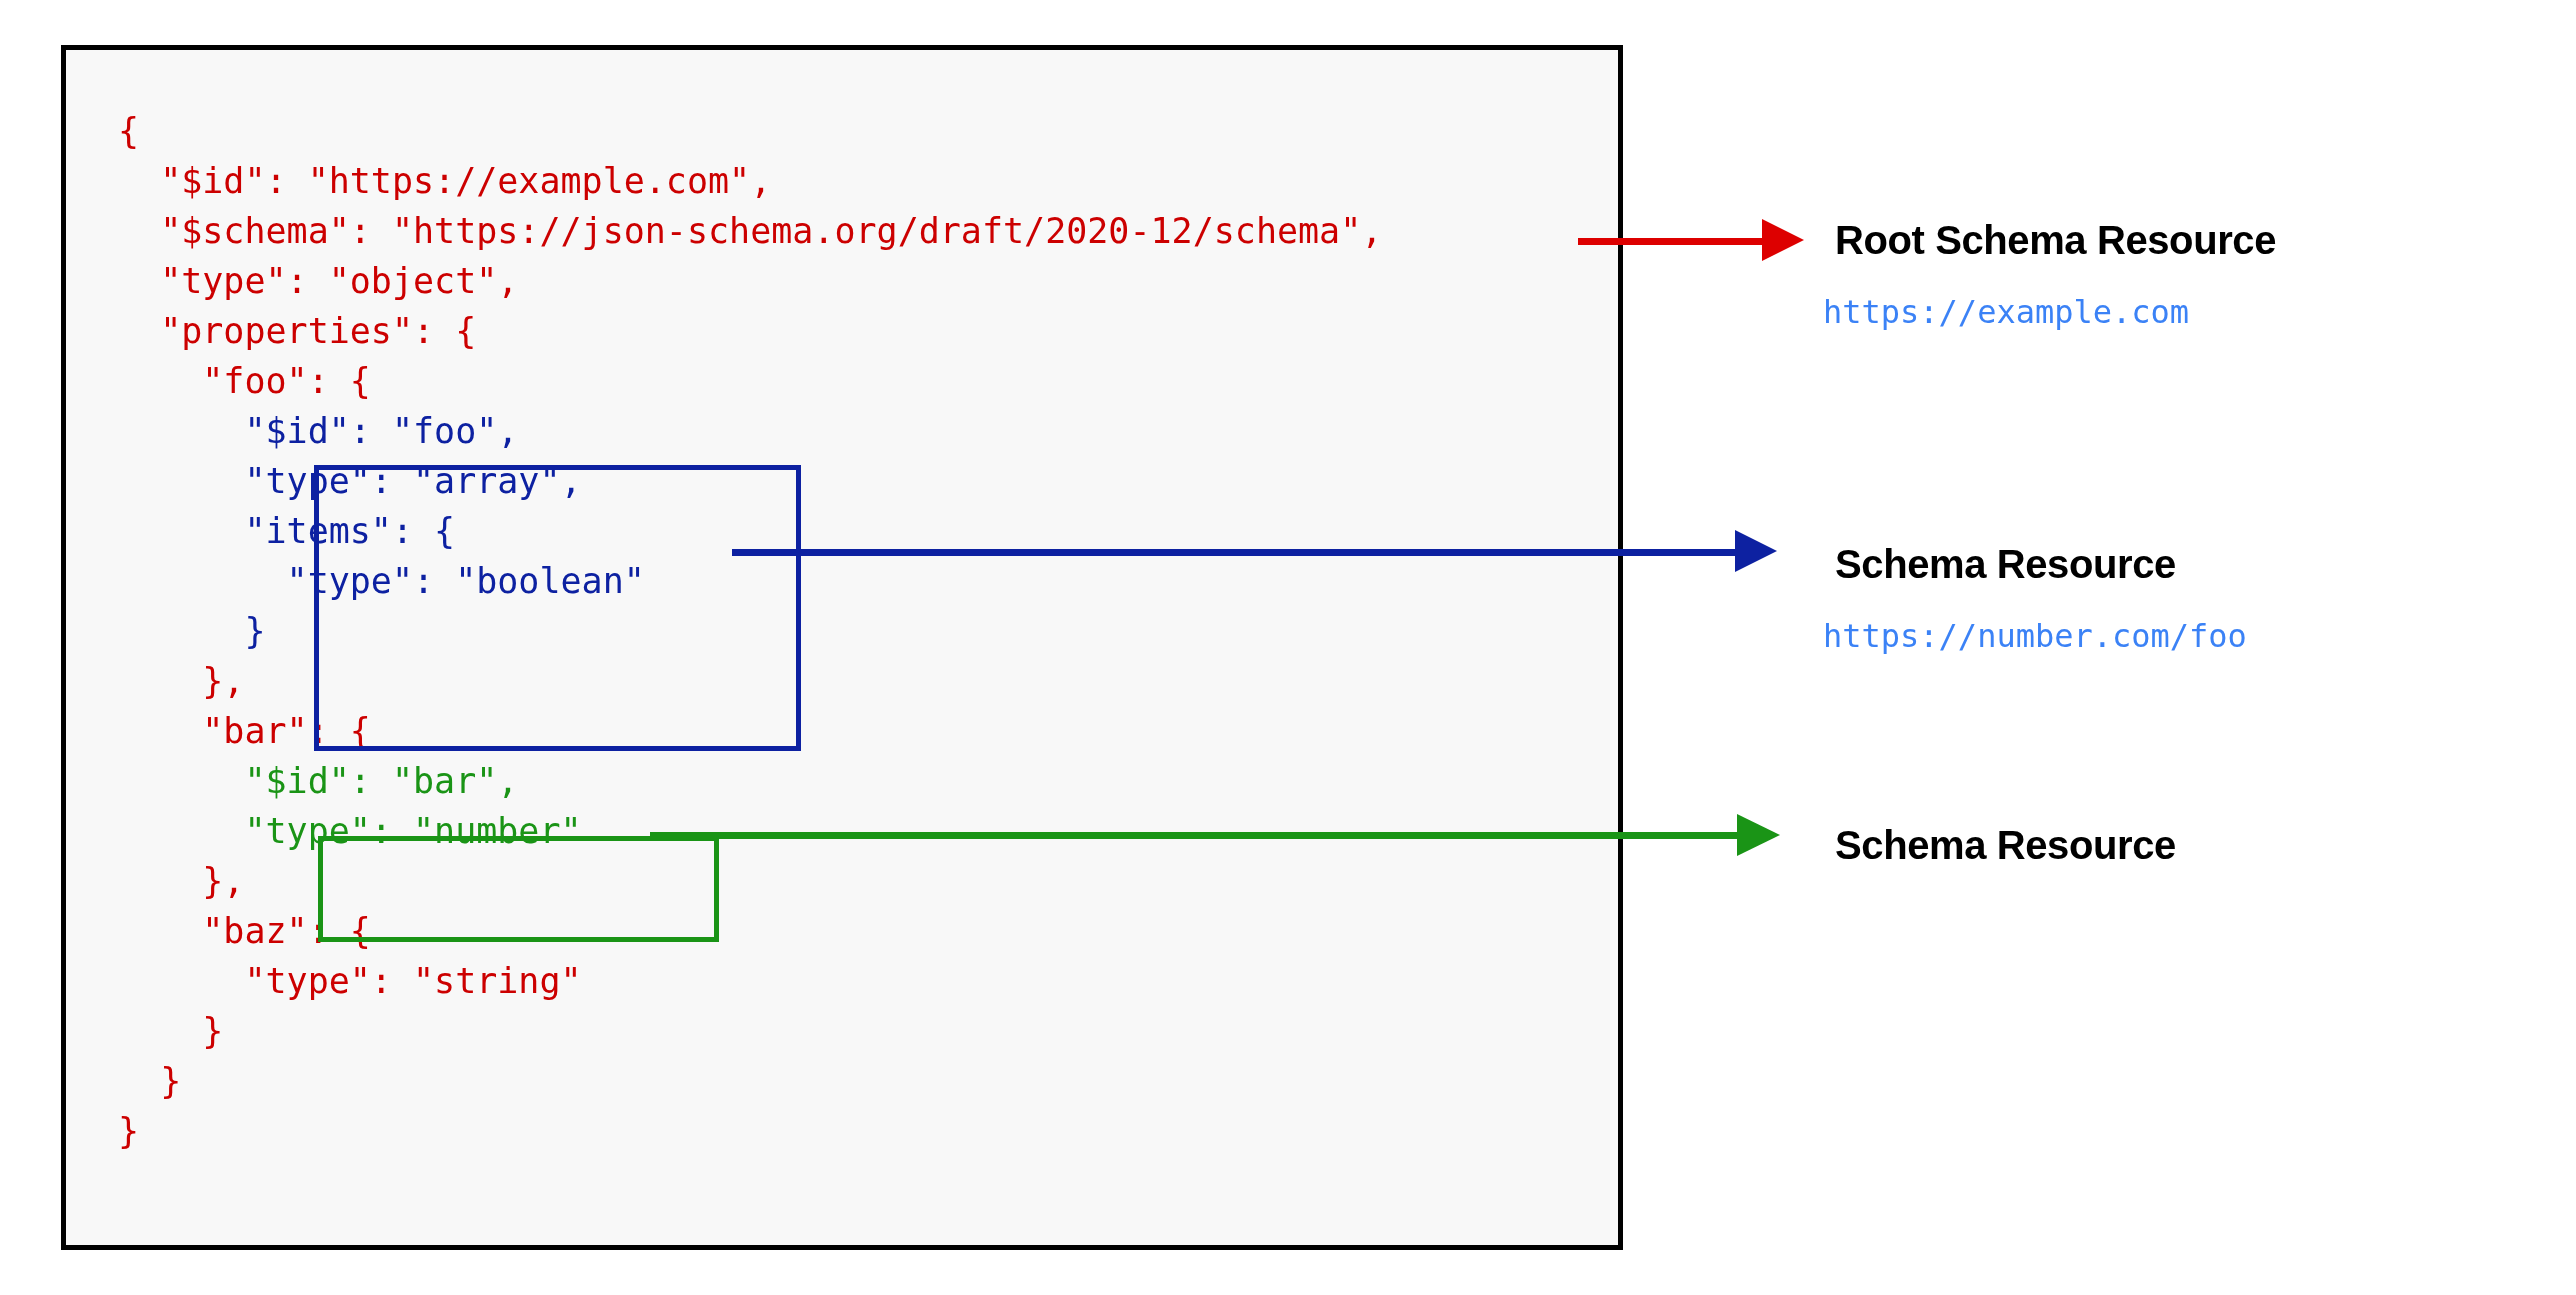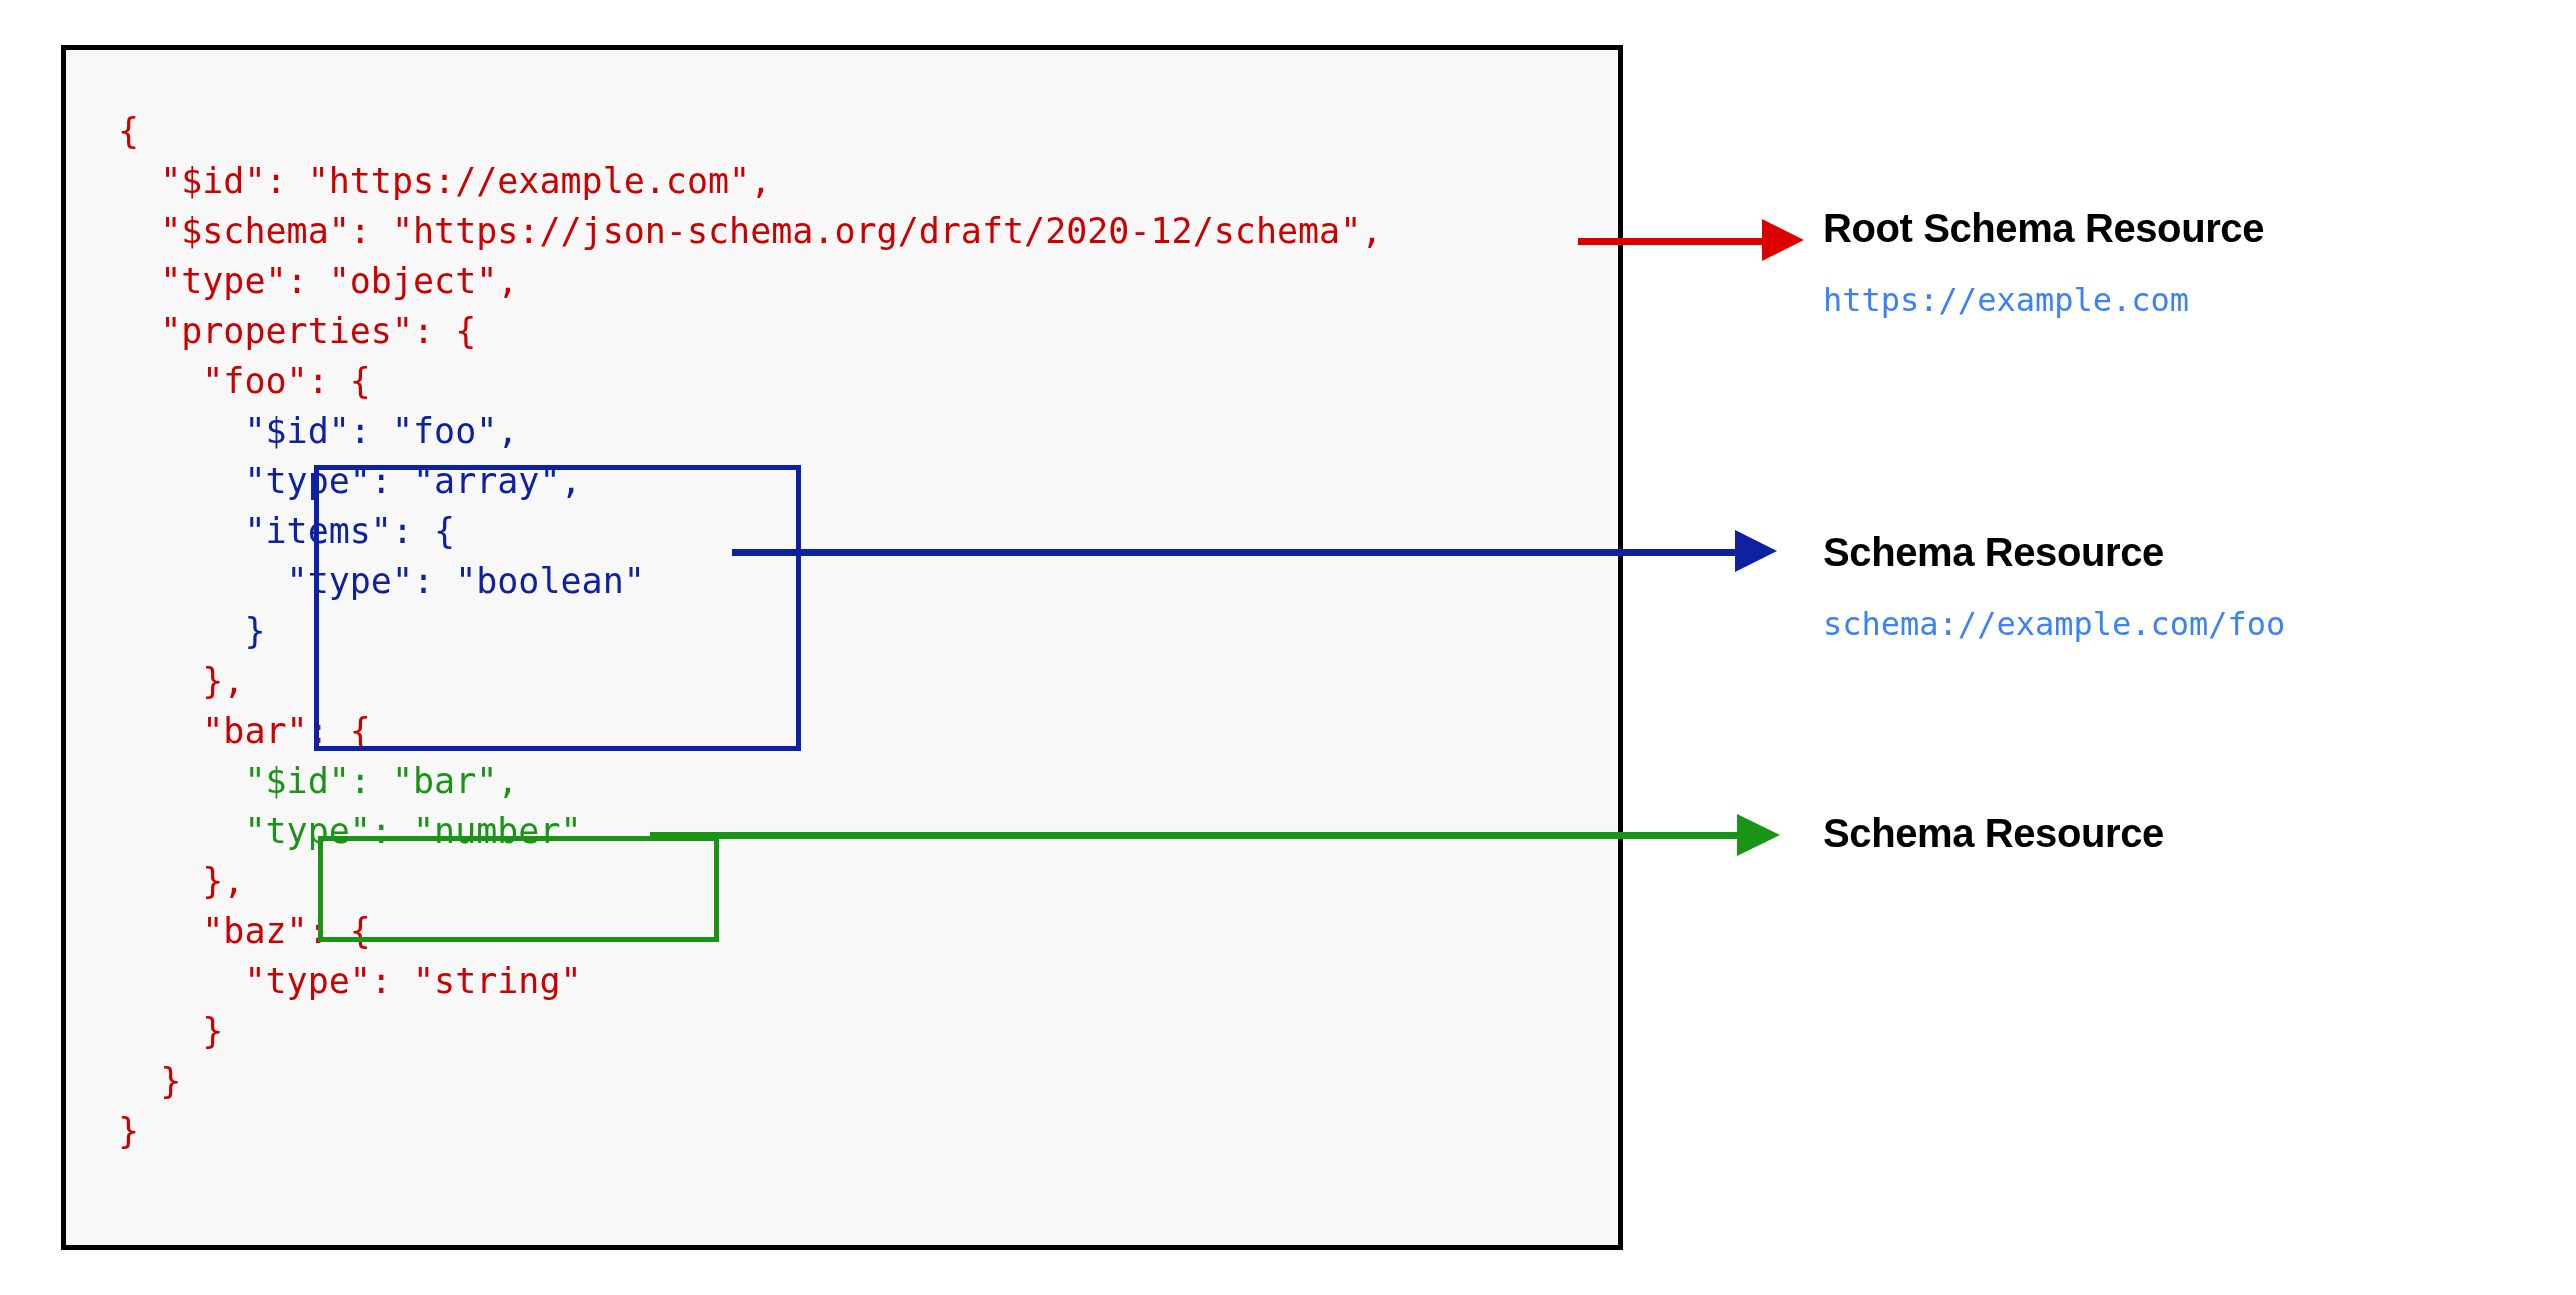--- a/index.html
+++ b/index.html
@@ -88,21 +88,21 @@
   #arrow-bar-line  { left: 650px; top: 832px; width: 1089px; background: #1a9416; }
   #arrow-bar-head  { left: 1737px; top: 814px; border-left: 43px solid #1a9416; }
 
   
   .label-group { position: absolute; left: 1823px; }
   #label-root { top: 206px; }
   #label-foo  { top: 530px; }
   #label-bar  { top: 811px; }
 
   .label-title {
-    margin: 0;
+    margin: 12px;
     font-family: "Liberation Sans", sans-serif;
     font-size: 40px;
     font-weight: bold;
     color: #000000;
     letter-spacing: -0.4px;
     white-space: nowrap;
   }
   .label-url {
     margin: 0;
     margin-top: 30px;
@@ -133,19 +133,19 @@
 <div class="arrow-line" id="arrow-bar-line"></div>
 <div class="arrow-head" id="arrow-bar-head"></div>
 
 <div class="label-group" id="label-root">
   <p class="label-title">Root Schema Resource</p>
   <p class="label-url">https://example.com</p>
 </div>
 
 <div class="label-group" id="label-foo">
   <p class="label-title">Schema Resource</p>
-  <p class="label-url">schema://example.com/foo</p>
+  <p class="label-url">https://number.com/foo</p>
 </div>
 
 <div class="label-group" id="label-bar">
   <p class="label-title">Schema Resource</p>
 </div>
 
 
 </body></html>

